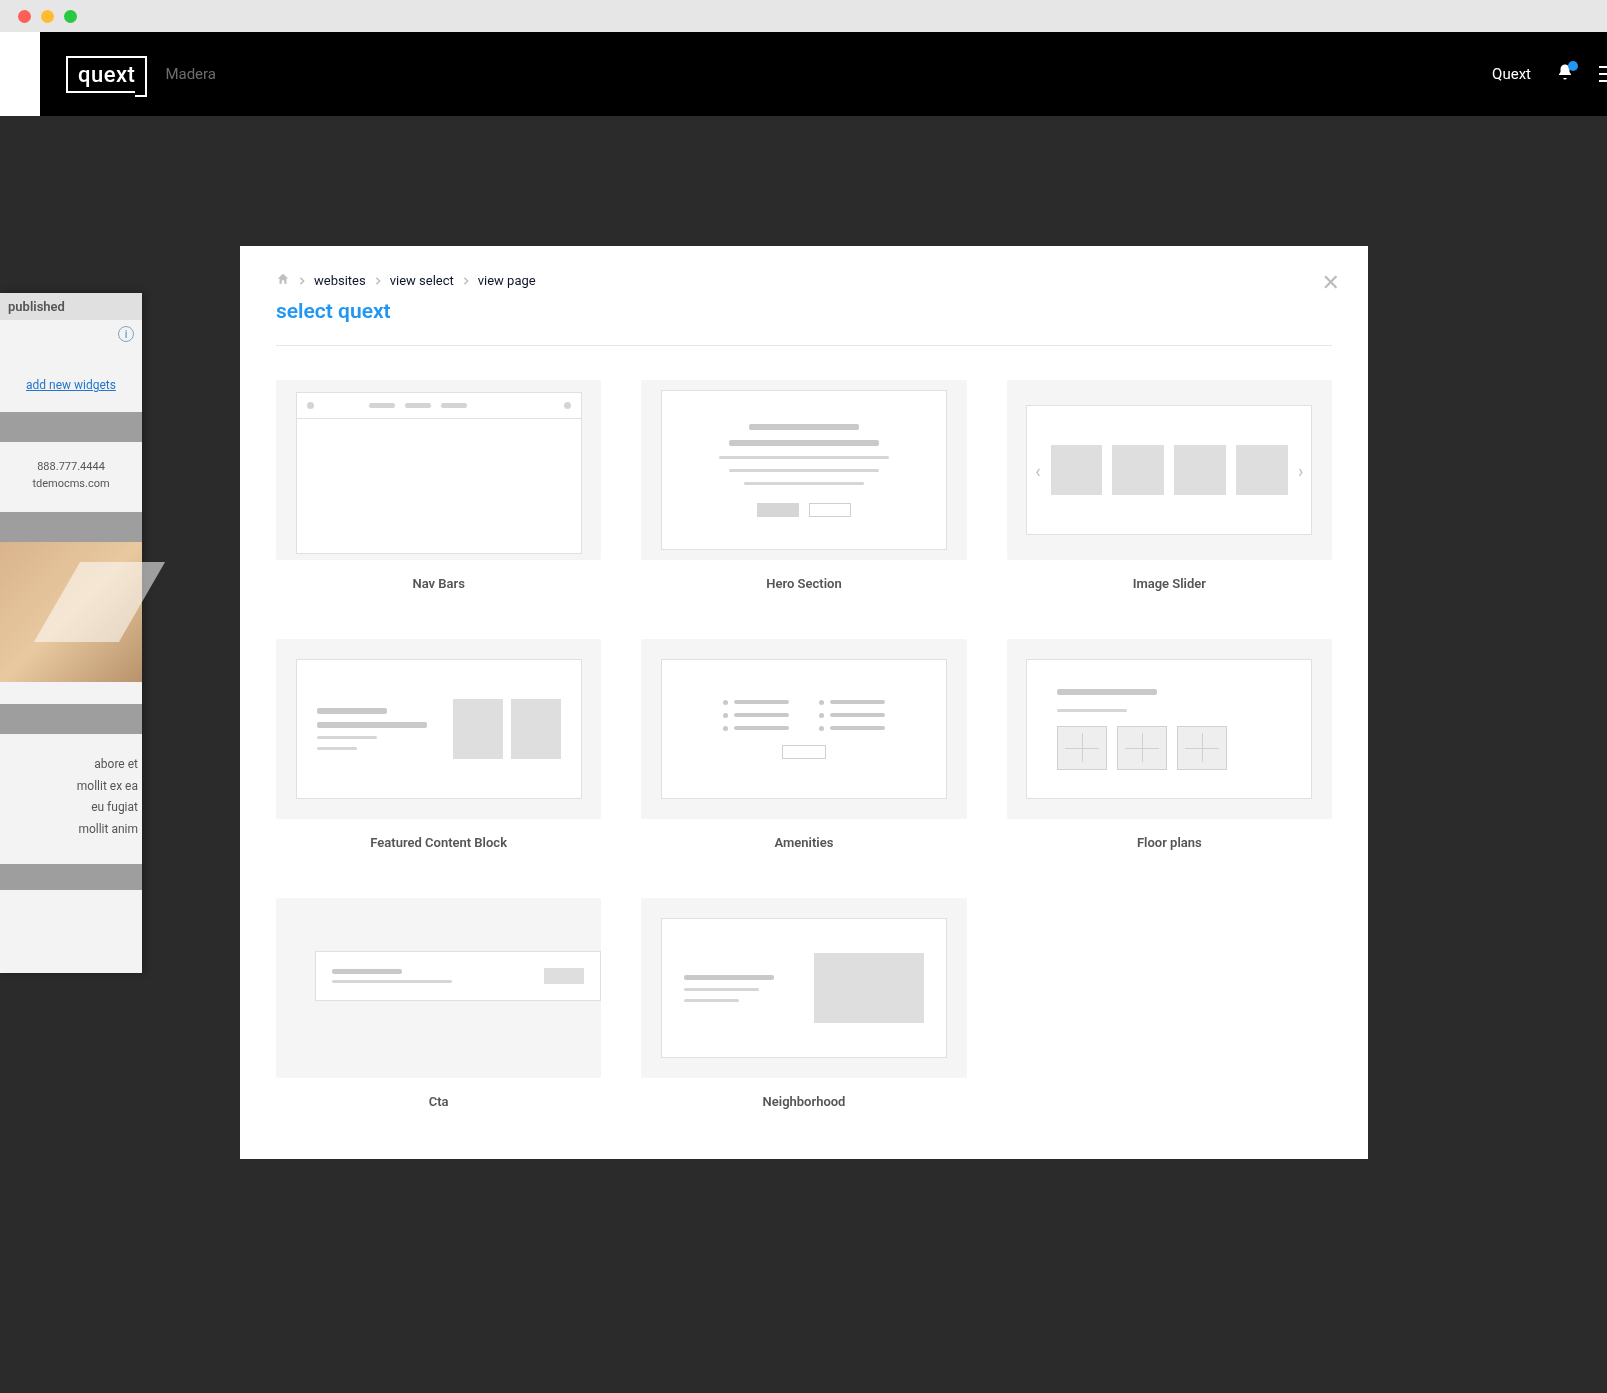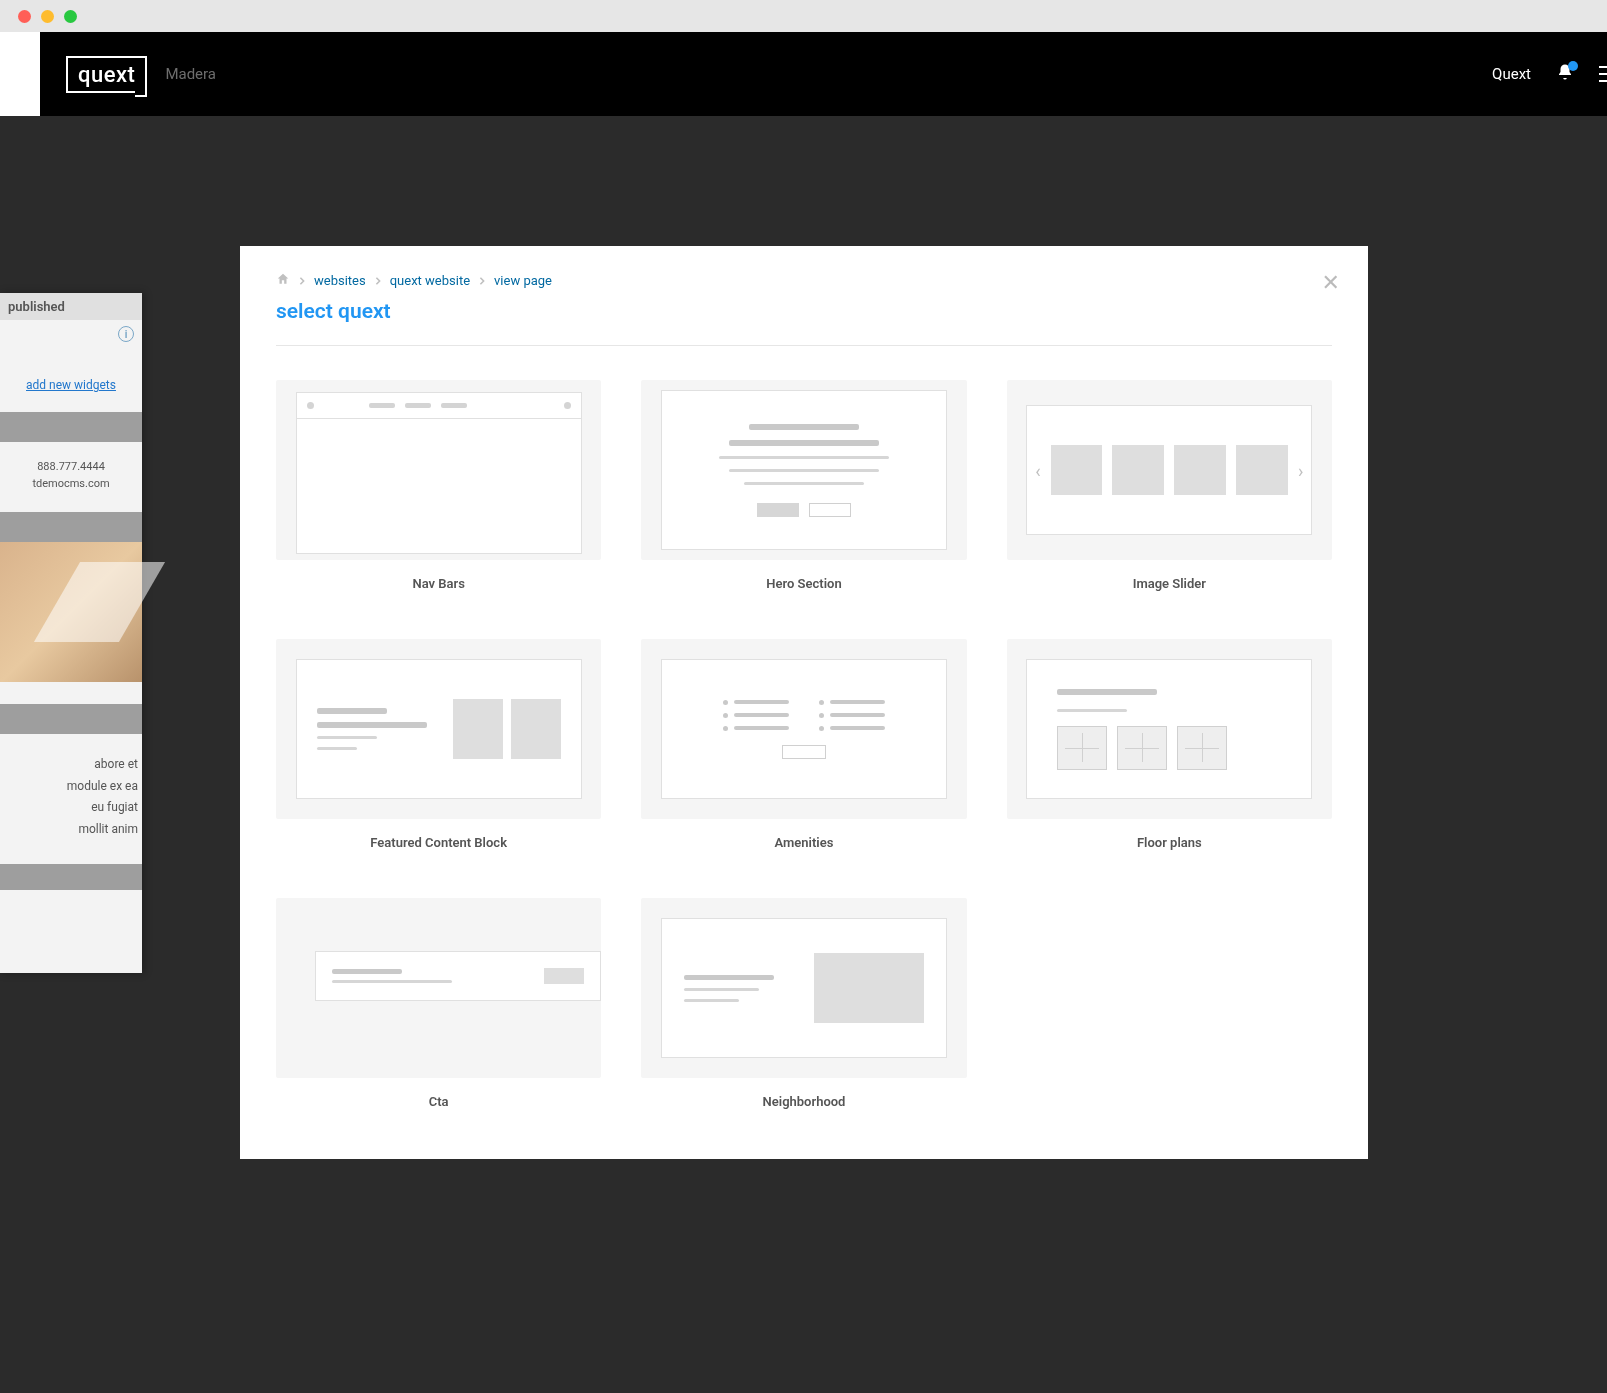--- a/index.html
+++ b/index.html
@@ -39,21 +39,21 @@
   .bp-img::before { content: ""; position: absolute; right: 0; top: 20px; width: 60%; height: 80px; background: rgba(255,255,255,0.55); transform: skewX(-30deg); }
   .bp-graybar3 { height: 30px; background: #9e9e9e; margin-top: 22px; }
   .bp-lorem { font-size: 12px; color: #555; padding: 20px 4px 4px; line-height: 1.8; text-align: right; }
   .bp-graybar4 { height: 26px; background: #9e9e9e; margin-top: 20px; }
   
   .modal { position: absolute; left: 240px; top: 130px; width: 1128px; background: #fff; padding: 26px 36px 50px; }
   .modal-close { position: absolute; top: 24px; right: 28px; font-size: 22px; color: #bbb; cursor: pointer; font-weight: 300; }
   .crumbs { display: flex; align-items: center; gap: 8px; color: #b0b0b0; font-size: 13px; }
   .crumb-home svg { width: 14px; height: 14px; fill: #c0c0c0; }
   .crumb-sep svg { width: 8px; height: 8px; stroke: #c0c0c0; stroke-width: 2; fill: none; }
-  .crumb { color: #0369a1; }
+  .crumb { color: #0f172a; }
   .modal-title { color: #2196f3; font-size: 21px; font-weight: 600; margin-top: 10px; }
   .modal-divider { border: none; border-top: 1px solid #e6e6e6; margin: 22px 0 34px; }
   .grid { display: grid; grid-template-columns: repeat(3, 1fr); column-gap: 40px; row-gap: 48px; }
   .card { display: flex; flex-direction: column; align-items: center; cursor: pointer; }
   .card-label { font-size: 13px; font-weight: 600; color: #555; margin-top: 16px; }
   .thumb { width: 100%; height: 180px; background: #f5f5f5; border-radius: 2px; position: relative; display: flex; align-items: center; justify-content: center; }
   
   .inner { background: #fff; border: 1px solid #e0e0e0; }
   
   .t-nav .inner { width: 88%; height: 162px; position: absolute; top: 12px; }
@@ -162,21 +162,21 @@
         </div>
       <a class="bp-link">add new widgets</a>
       <div class="bp-graybar"></div>
       <div class="bp-phone">888.777.4444</div>
       <div class="bp-domain">tdemocms.com</div>
       <div class="bp-graybar2"></div>
       <div class="bp-img"></div>
       <div class="bp-graybar3"></div>
       <div class="bp-lorem">
         <div>abore et</div>
-        <div>module ex ea</div>
+        <div>mollit ex ea</div>
         <div>eu fugiat</div>
         <div>mollit anim</div>
       </div>
       <div class="bp-graybar4"></div>
     </div>
 
     <div class="modal">
       <div class="modal-close">
         <span>✕</span>
       </div>
@@ -186,21 +186,21 @@
               <path d="M12 3l9 8h-3v9h-4v-6H10v6H6v-9H3z"></path>
             </svg>
         </span>
         <span class="crumb-sep"><svg viewBox="0 0 10 10">
               <polyline points="3,1 7,5 3,9"></polyline>
             </svg></span>
         <span class="crumb">websites</span>
         <span class="crumb-sep"><svg viewBox="0 0 10 10">
               <polyline points="3,1 7,5 3,9"></polyline>
             </svg></span>
-        <span class="crumb">quext website</span>
+        <span class="crumb">view select</span>
         <span class="crumb-sep"><svg viewBox="0 0 10 10">
               <polyline points="3,1 7,5 3,9"></polyline>
             </svg></span>
         <span class="crumb">view page</span>
       </div>
       <div class="modal-title">select quext</div>
       <hr class="modal-divider">
 
       <div class="grid">
 

